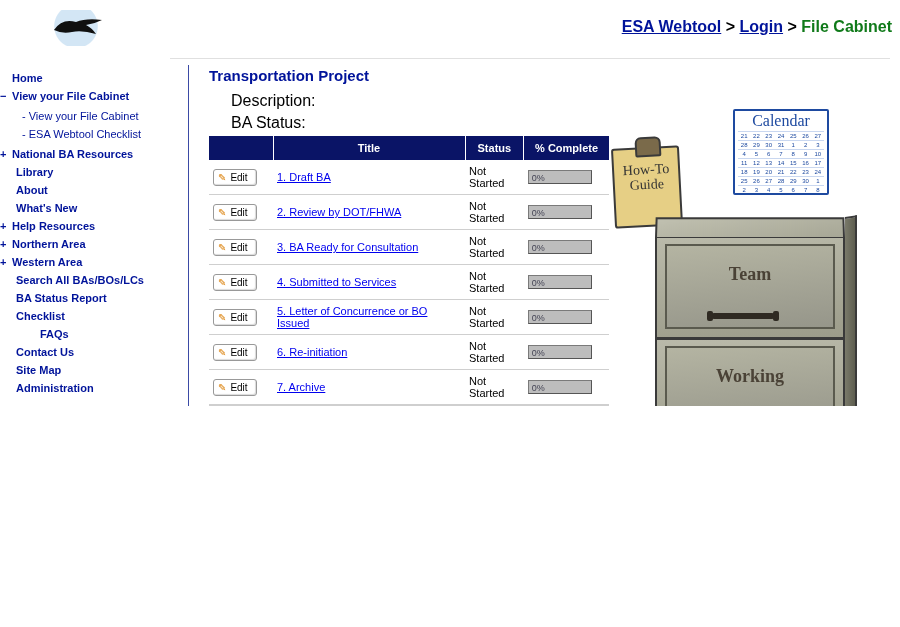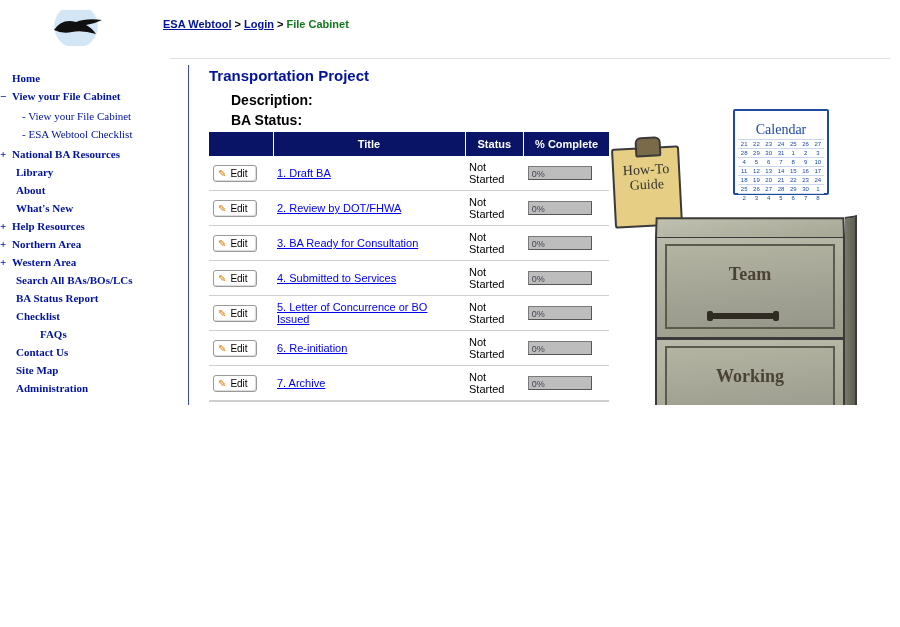--- a/index.html
+++ b/index.html
@@ -30,23 +30,24 @@
   }
   .eagle {
     position: absolute;
     top: 6px;
     left: 4px;
     width: 52px;
     height: 22px;
   }
   .breadcrumb {
     flex: 1;
-    font-size: 11px;
+    font-size: 16px;
     padding-top: 12px;
     font-weight: bold;
+    text-align: right;
   }
   .breadcrumb a {
     color: #00139a;
     text-decoration: underline;
   }
   .breadcrumb .current {
     color: #107a1a;
     font-weight: bold;
   }
   .hr {
@@ -74,21 +75,20 @@
     margin: 0;
     padding: 0;
   }
   .nav li {
     padding: 3px 0;
     font-size: 11px;
     color: #00139a;
     font-weight: bold;
     cursor: pointer;
     position: relative;
-    font-family: Liberation Serif, serif;
   }
   .nav li.exp::before {
     content: '+';
     position: absolute;
     left: -12px;
     color: #00139a;
     font-weight: bold;
   }
   .nav li.col::before {
     content: '−';
@@ -112,22 +112,22 @@
     padding: 0 8px 0 16px;
     position: relative;
   }
   h2.title {
     color: #00139a;
     font-size: 15px;
     margin: 2px 0 8px 0;
     font-weight: bold;
   }
   .desc-label, .status-label {
-    font-weight: bold;
-    font-size: 14px;
+    font-weight: normal;
+    font-size: 16px;
     margin: 4px 0 4px 22px;
   }
   .ba-table {
     margin-left: 0;
     border-collapse: collapse;
     width: 400px;
   }
   .ba-table th {
     background: #0a1466;
     color: #fff;
@@ -222,23 +222,23 @@
     position: absolute;
     top: 22px; left: 120px;
     width: 96px; height: 86px;
     background: #fff;
     border: 2px solid #1e4aa0;
     border-radius: 2px;
   }
   .calendar-title {
     color: #1e4aa0;
     font-family: "Comic Sans MS", cursive;
-    font-size: 14px;
+    font-size: 16px;
     text-align: center;
-    padding: 11px 0 0 0;
+    padding: 1px 0 0 0;
   }
   .calendar-grid {
     display: grid;
     grid-template-columns: repeat(7, 1fr);
     gap: 0;
     padding: 1px 3px 3px 3px;
   }
   .calendar-grid span {
     font-size: 6px;
     text-align: center;

